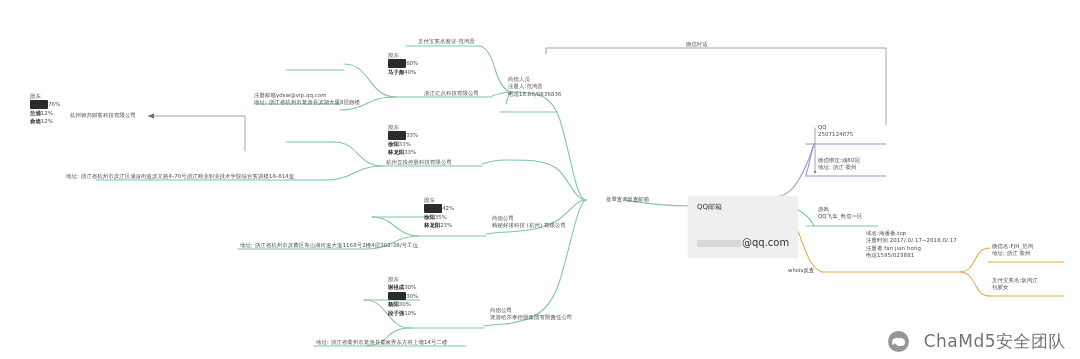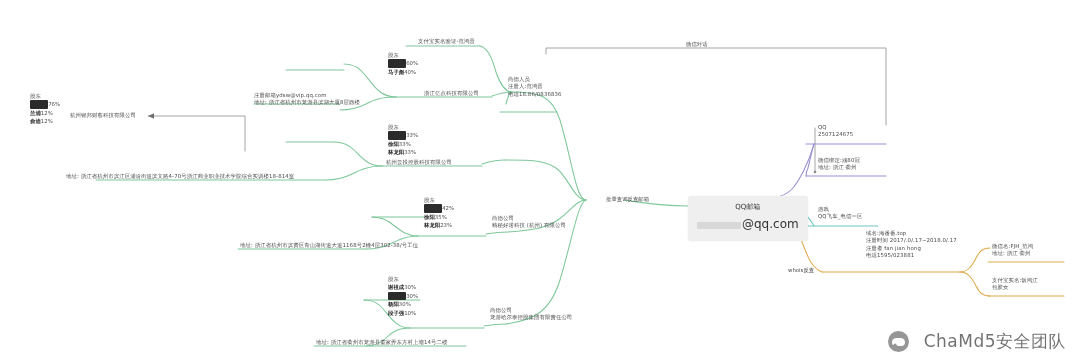--- a/index.html
+++ b/index.html
@@ -35,22 +35,22 @@
   .central {
     position: absolute;
     background: #efefef;
     border-radius: 3px;
     padding: 6px 9px 7px 9px;
     font-size: 7px;
     line-height: 1.7;
     color: #2f2f2f;
     box-shadow: 0 0 0 0.5px rgba(0,0,0,0.04);
   }
-  .central .title { display:block; font-size: 7px; color:#333;text-align:center; }
-  .central .email { display:block; font-size: 12px; color:#333; }
+  .central .title { display:block; font-size: 7px; color:#333; }
+  .central .email { display:block; font-size: 10px; color:#333;margin-top:20px; }
   .redact {
     display: inline-block;
     width: 44px; height: 7px;
     background: #d8d8d8;
     vertical-align: -1px;
     margin-right: 1px;
     border-radius: 1px;
   }
 
   

